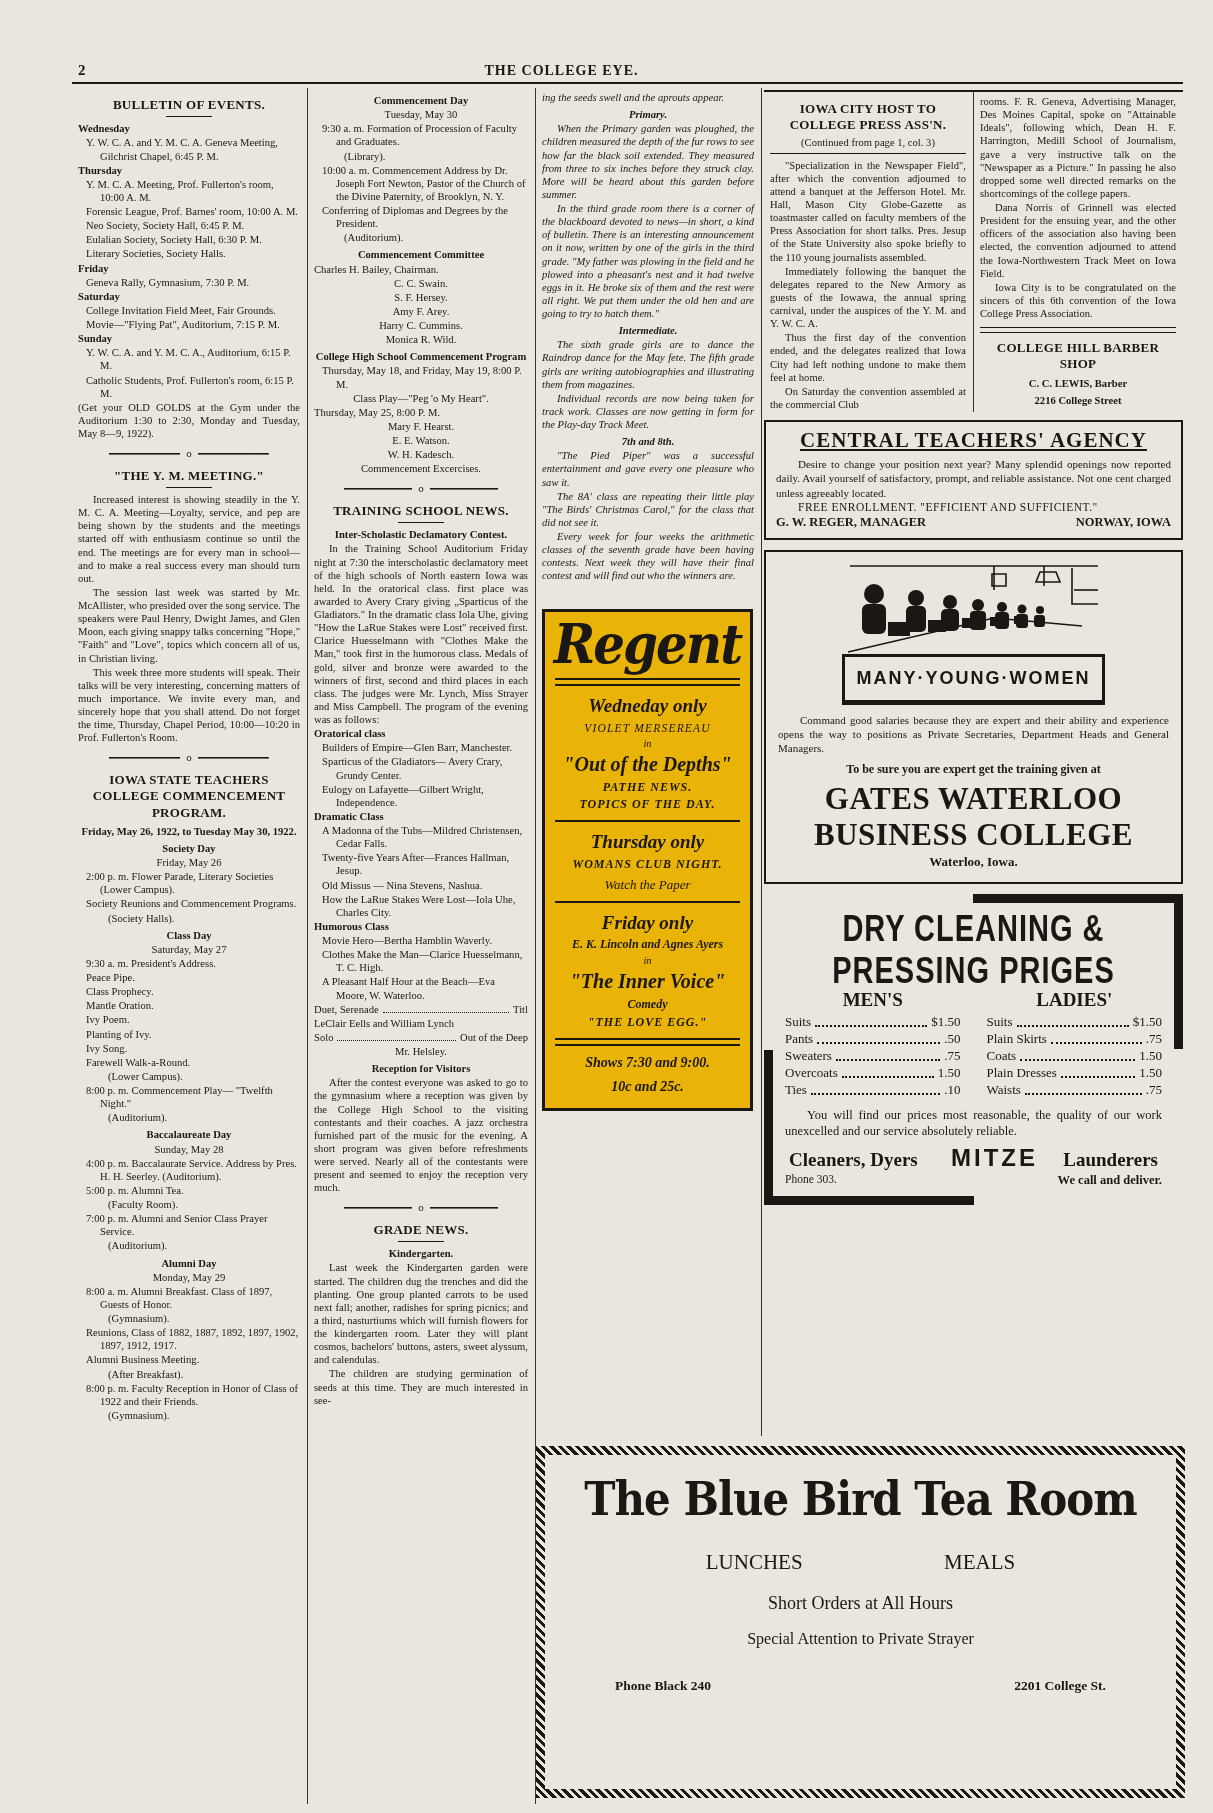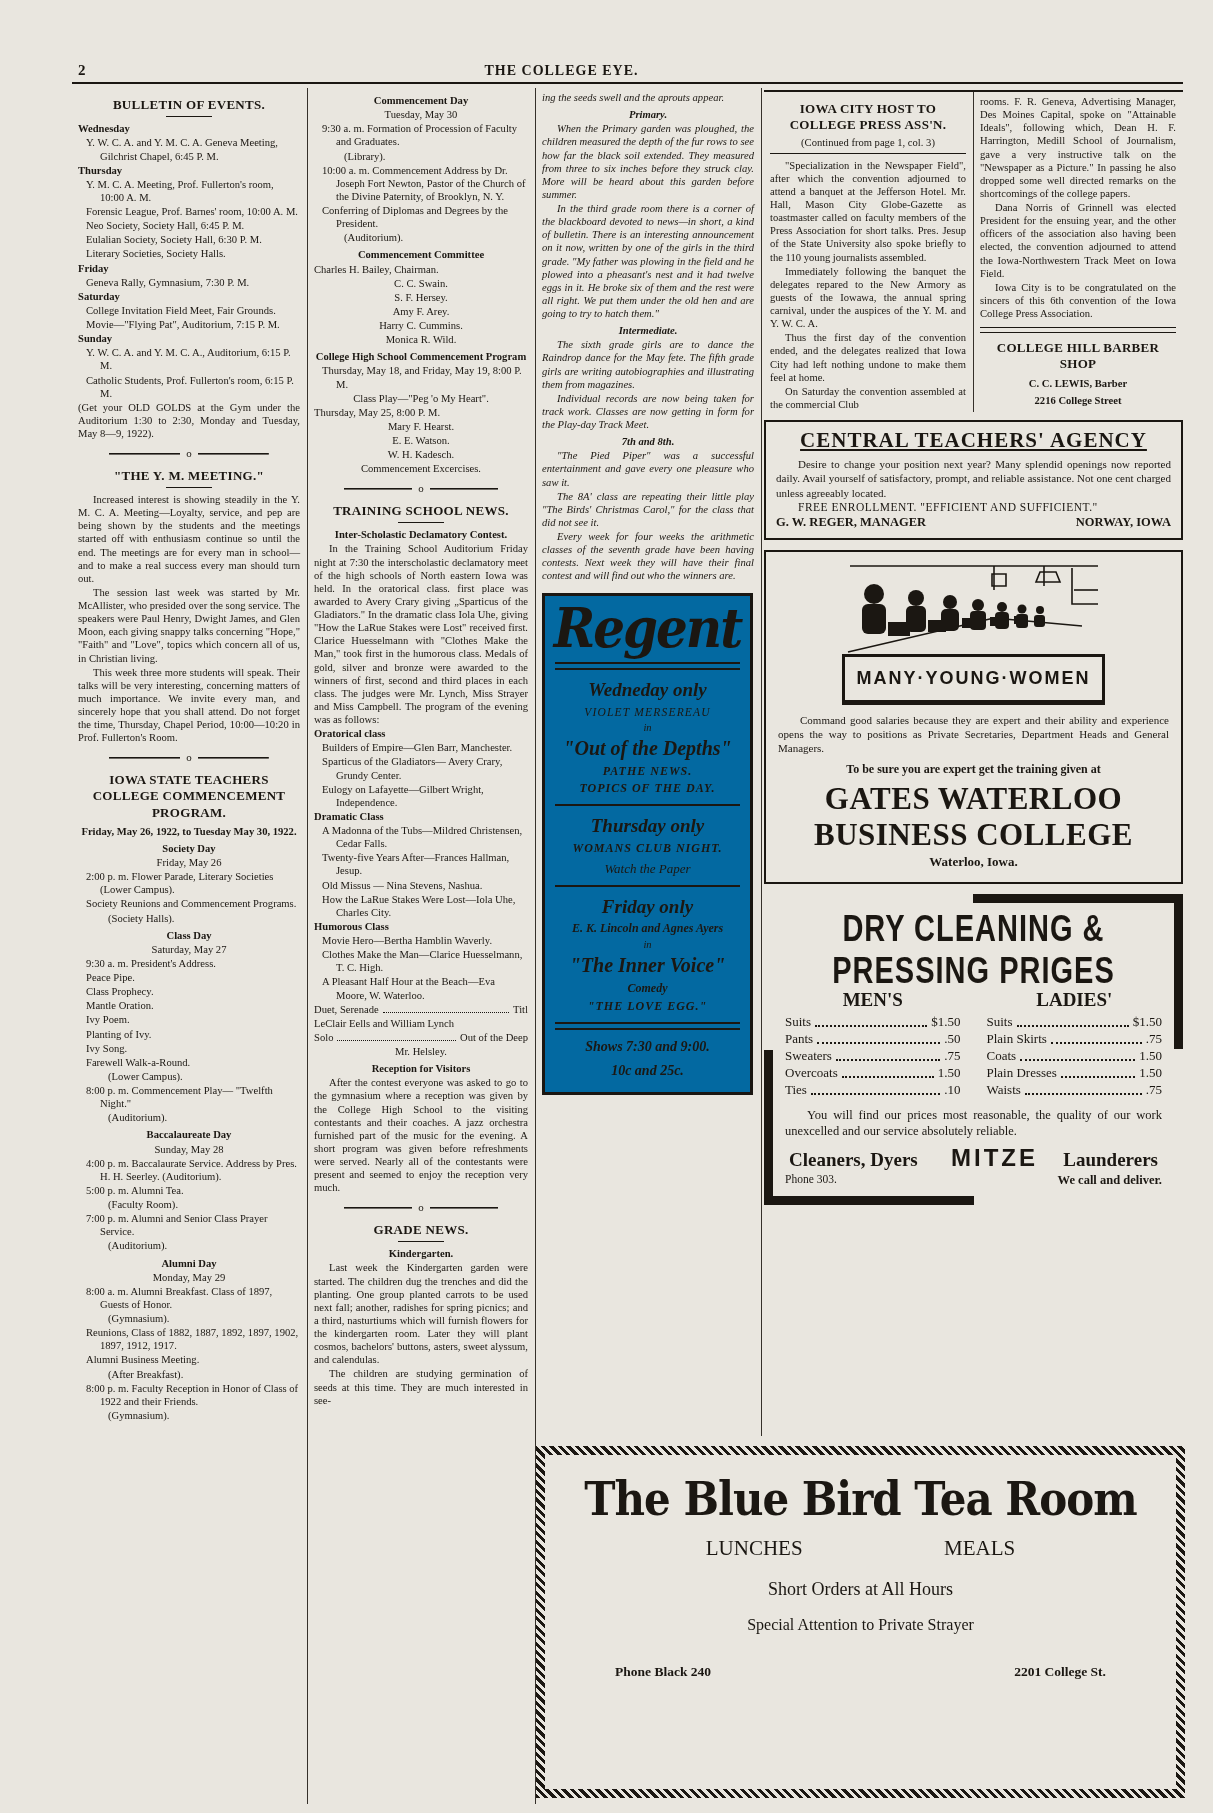--- a/index.html
+++ b/index.html
@@ -40,21 +40,21 @@
   .para0{text-align:justify;}
   .cbold{text-align:center;font-weight:bold;margin-top:4px;}
   .cline{text-align:center;}
   .pline{}
   .dotrow{display:flex;align-items:flex-end;}
   .drl,.drr{flex:none;}
   .drf{flex:1;border-bottom:1.8px dotted #1b1712;margin:0 4px 3px;}
   
   .ad{box-sizing:border-box;}
   
-  .regent{border:3px solid #1b1712;margin:10px 1px 0 0;padding:6px 4px 10px;background:#0369a1;}
+  .regent{border:3px solid #1b1712;margin:26px 1px 0 0;padding:6px 4px 10px;background:#eab308;}
   .regent-title{font-family:"DejaVu Serif",serif;font-weight:bold;font-size:50px;line-height:1.05;
                 text-align:center;letter-spacing:-2px;transform:scaleY(1.1);}
   .regent-dblrule{height:4px;border-top:2px solid #1b1712;border-bottom:2px solid #1b1712;margin:8px 6px;}
   .regent-rule{border-top:2px solid #1b1712;margin:8px 6px;}
   .r-day{font-size:19px;font-weight:bold;text-align:center;margin:6px 0 3px;}
   .r-caps{font-size:11.5px;letter-spacing:1.2px;text-align:center;}
   .r-in{font-size:10.5px;text-align:center;margin:2px 0;}
   .r-film{font-size:20px;font-weight:bold;text-align:center;margin:2px 0;}
   .r-capsb{font-size:12px;font-weight:bold;letter-spacing:1px;text-align:center;margin-top:3px;}
   .r-shows{font-weight:bold;text-align:center;font-size:14px;margin:7px 0 2px;}
@@ -95,21 +95,21 @@
   .dry-brands{display:flex;justify-content:space-between;align-items:baseline;margin-top:5px;padding:0 4px;}
   .dry-cleaners,.dry-launderers{font-size:19px;font-weight:bold;}
   .dry-mitze{font-family:"Liberation Sans",sans-serif;font-weight:bold;font-size:24px;letter-spacing:3px;margin-left:8px;}
   .dry-foot{display:flex;justify-content:space-between;font-size:11.5px;margin-top:1px;}
   .dry-foot .bold{font-weight:bold;font-size:12.5px;}
   
   .bluebird{height:352px;margin:10px 0 0;border:9px solid transparent;
             border-image:repeating-linear-gradient(45deg,#1b1712 0 3px,transparent 3px 6px) 9;
             padding:20px 30px 10px;text-align:center;box-sizing:border-box;}
   .bb-title{font-family:"DejaVu Serif",serif;font-weight:bold;font-size:42px;letter-spacing:-1px;transform:scaleY(1.1);}
-  .bb-row{display:flex;justify-content:space-around;font-size:21px;margin-top:12px;padding:0 60px;}
+  .bb-row{display:flex;justify-content:space-around;font-size:21px;margin-top:26px;padding:0 60px;}
   .bb-line1{font-size:18px;margin-top:18px;}
   .bb-line2{font-size:16px;margin-top:16px;}
   .bb-foot{display:flex;justify-content:space-between;font-weight:bold;font-size:13.5px;margin-top:30px;padding:0 40px;}
 </style>
 </head>
 <body>
 
 <div class="page">
 
   <div class="pagehead">

